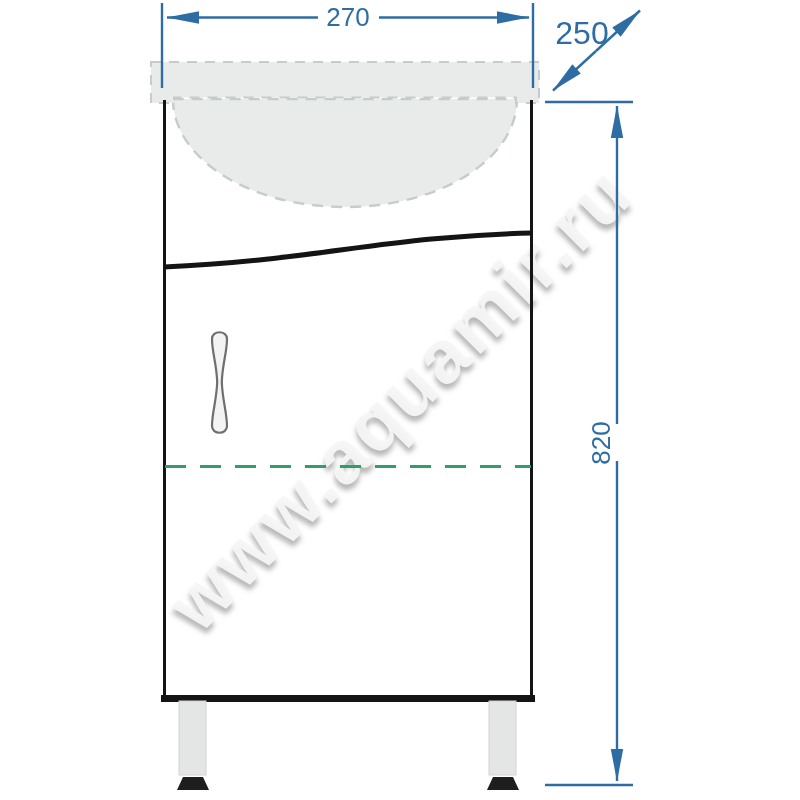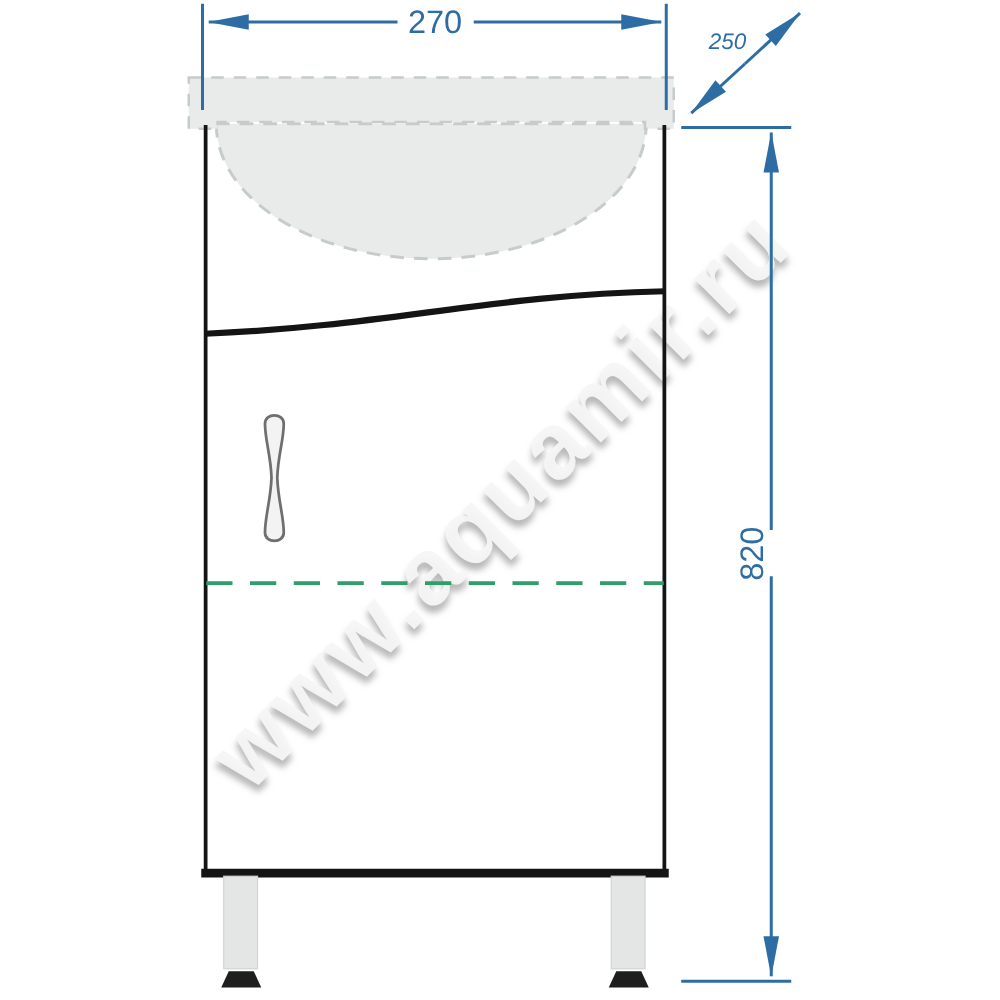--- a/index.html
+++ b/index.html
@@ -15,21 +15,21 @@
     text-shadow:-4px 4px 5px rgba(125,125,125,0.55), 1px -1px 0 rgba(255,255,255,0.9);
     z-index:1;user-select:none;
   }
   svg.drawing{position:absolute;left:0;top:0;z-index:2;}
   .dim-label{
     position:absolute;z-index:3;color:var(--dimension-line,#2e6da4);
     font-size:26px;line-height:1;transform:translate(-50%,-50%);
     background:transparent;white-space:nowrap;
   }
   .dim-label.width{left:348px;top:17px;}
-  .dim-label.depth{left:582px;top:33px;font-size:18px;font-style:italic;}
+  .dim-label.depth{left:582px;top:33px;font-size:32px;}
   .dim-label.height{left:601px;top:443px;transform:translate(-50%,-50%) rotate(-90deg);}
 </style>
 </head>
 <body>
 
 <div class="canvas">
 
   <div class="watermark">www.aquamir.ru</div>
 
   <svg class="drawing" width="800" height="800" viewBox="0 0 800 800">

